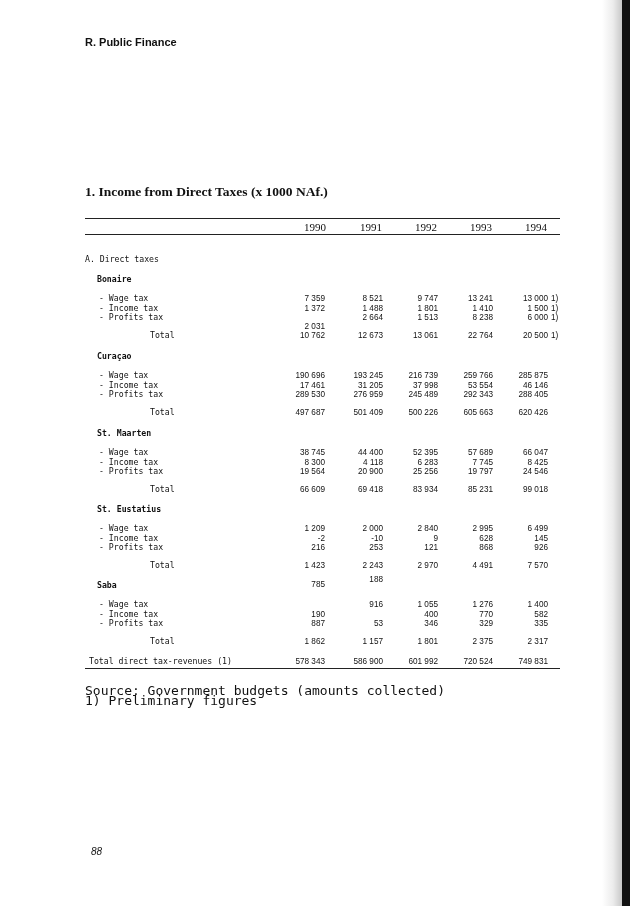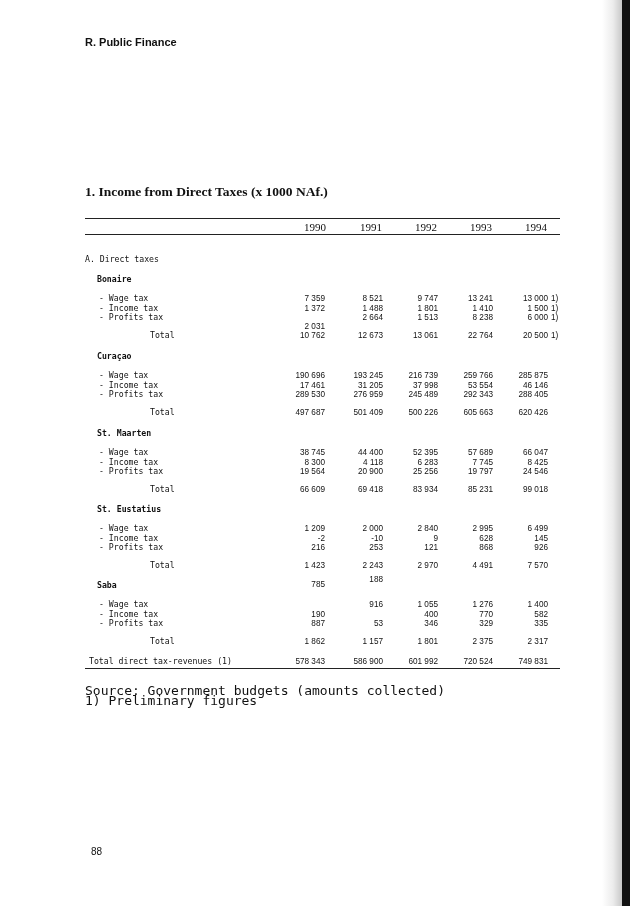--- a/index.html
+++ b/index.html
@@ -25,21 +25,21 @@
   }
   .rule { position: absolute; left: 85px; width: 475px; height: 1px; background: #222; }
   .hdr { position: absolute; top: 221px; font-family: Liberation Serif, serif; font-size: 11px; }
   .txt { position: absolute; font-size: 8.2px; white-space: pre; line-height: 9.5px; }
   .bold { font-weight: bold; }
   .num { position: absolute; font-size: 8.2px; white-space: pre; text-align: right; width: 60px; line-height: 9.5px; font-family: "Liberation Sans", sans-serif; }
   .note { position: absolute; font-size: 8.2px; white-space: pre; line-height: 9.5px; font-family: "Liberation Sans", sans-serif; }
   .foot { position: absolute; left: 85px; font-size: 13px; line-height: 10px; white-space: pre; }
   .page-number {
     position: absolute; left: 91px; top: 846px;
-    font-family: "Liberation Sans", sans-serif; font-size: 10px;
+    font-family: "Liberation Sans", sans-serif; font-size: 10px; font-style: italic;
   }
 </style>
 </head>
 <body>
 
 <div class="page-edge"></div>
 <div class="page-edge-dark"></div>
 
 <div class="section-head">R. Public Finance</div>
 <div class="table-title">1. Income from Direct Taxes (x 1000 NAf.)</div>

